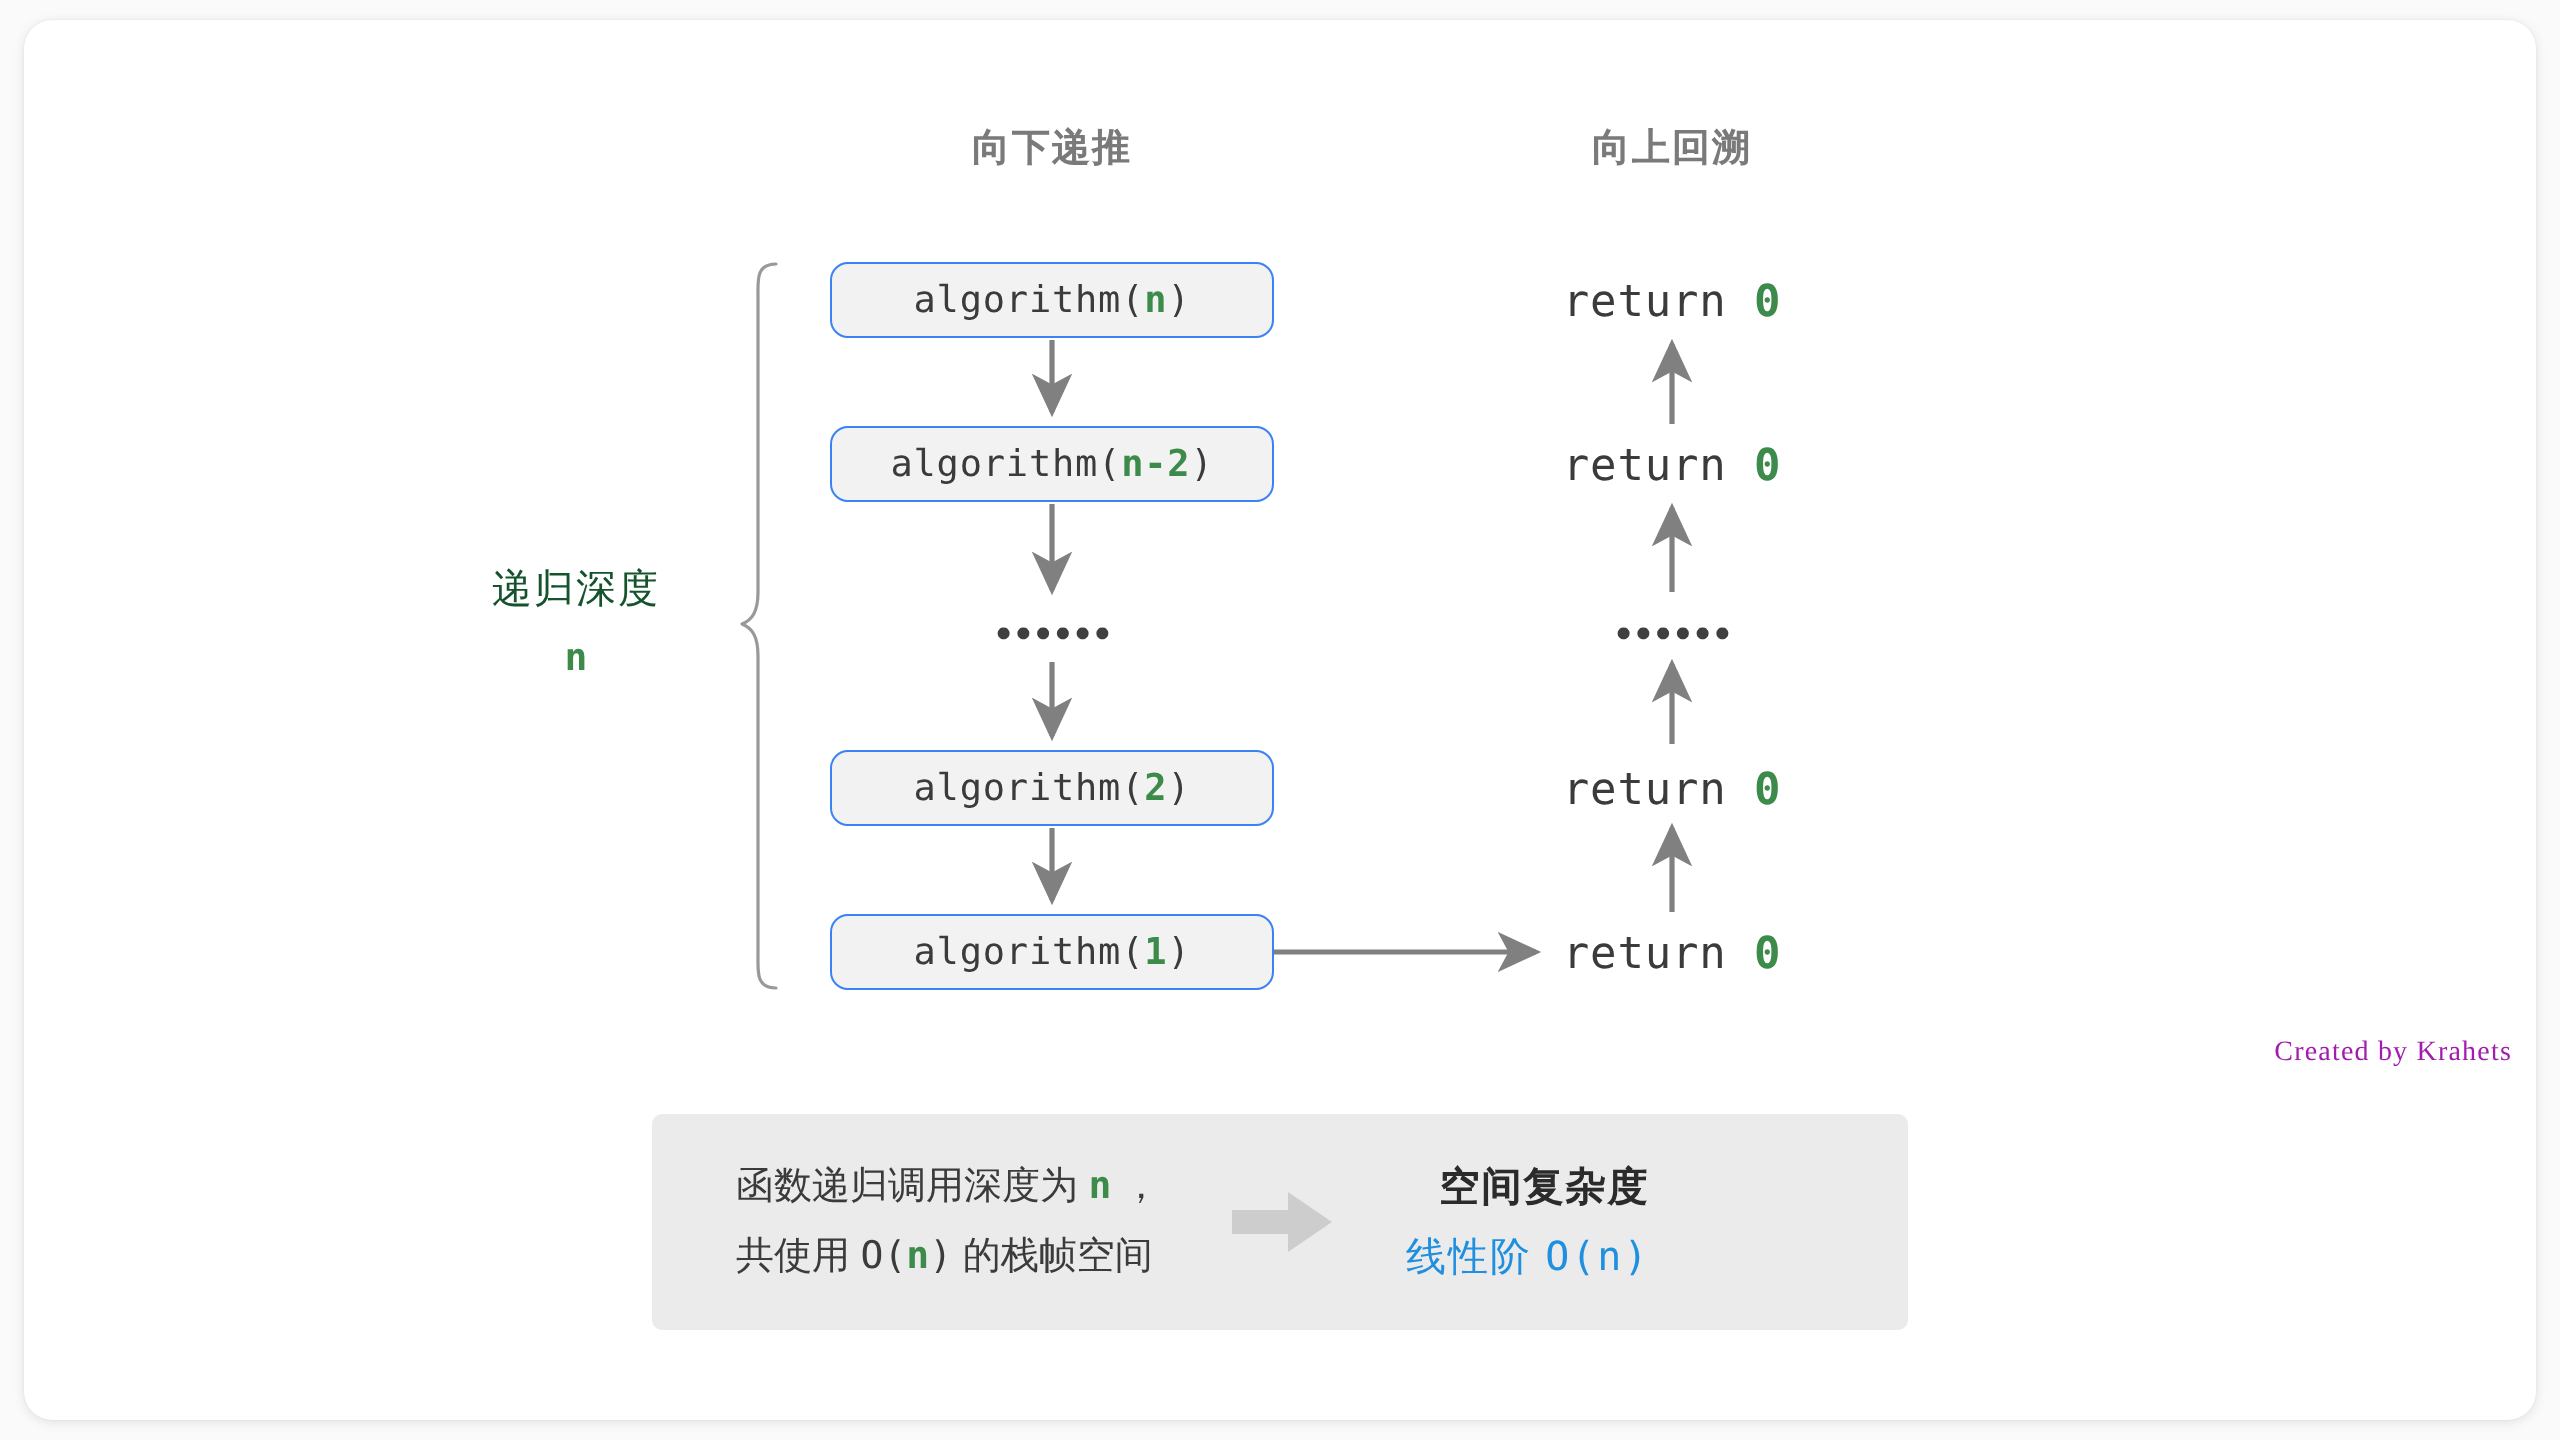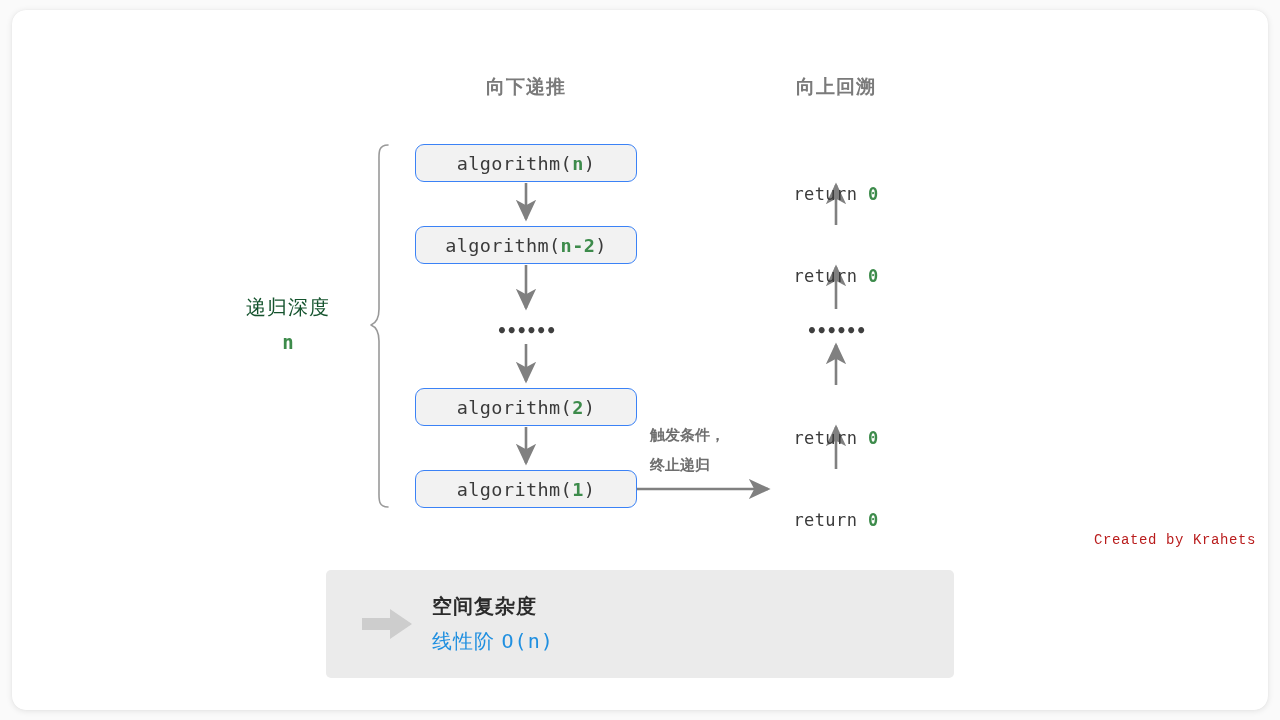--- a/index.html
+++ b/index.html
@@ -18,21 +18,21 @@
     left: 12px;
     top: 10px;
     width: 1256px;
     height: 700px;
     background: #ffffff;
     border-radius: 14px;
     box-shadow: 0 1px 6px rgba(0,0,0,0.10), 0 0 1px rgba(0,0,0,0.08);
   }
   .stage {
     position: absolute;
-    left: 0; top: 13px;
+    left: 0; top: 0;
     width: 1280px;
     height: 549px;
   }
 
   
   .col-head {
     position: absolute;
     font-weight: bold;
     font-size: 19px;
     color: #7a7a7a;
@@ -81,25 +81,24 @@
     white-space: nowrap;
   }
   #dots-left  { left: 526px; top: 308px; }
   #dots-right { left: 836px; top: 308px; }
 
   
   .ret {
     position: absolute;
     transform: translateX(-50%);
     font-family: "DejaVu Sans Mono", "Liberation Mono", monospace;
-    font-size: 17px;
+    font-size: 22px;
     color: #3b3b3b;
     letter-spacing: 0.4px;
     white-space: nowrap;
-    margin-top: 32px;
   }
   .ret .val { color: #3d8b4b; font-weight: bold; }
   #ret-1 { left: 836px; top: 139px; }
   #ret-2 { left: 836px; top: 221px; }
   #ret-3 { left: 836px; top: 383px; }
   #ret-4 { left: 836px; top: 465px; }
 
   
   .overlay {
     position: absolute;
@@ -172,22 +171,22 @@
     font-family: "DejaVu Sans Mono", "Liberation Mono", monospace;
     color: #3b3b3b;
   }
   #summary-arrow {
     margin-left: 34px;
     width: 54px;
     height: 34px;
     flex: none;
   }
   #summary-right {
-    margin-left: 18px;
-    text-align: left;
+    margin-left: 35px;
+    text-align: right;
     white-space: nowrap;
   }
   #summary-right .s1 {
     display: block;
     font-size: 20px;
     font-weight: bold;
     color: #2b2b2b;
     letter-spacing: 1px;
   }
   #summary-right .s2 {
@@ -200,23 +199,23 @@
   }
   #summary-right .s2 .mono {
     font-family: "DejaVu Sans Mono", "Liberation Mono", monospace;
   }
 
   
   #watermark {
     position: absolute;
     right: 24px;
     bottom: 14px;
-    font-family: Liberation Mono, monospace;
+    font-family: Liberation Serif, serif;
     font-size: 14px;
-    color: #b91c1c;
+    color: #a21caf;
     letter-spacing: 0.6px;
     white-space: nowrap;
   }
 </style>
 </head>
 <body>
 
 <div class="card"></div>
 
 <div class="stage">
@@ -307,26 +306,26 @@
   <div class="ret" id="ret-2">
     <span>return</span>&nbsp;<span class="val">0</span>
   </div>
   <div class="ret" id="ret-3">
     <span>return</span>&nbsp;<span class="val">0</span>
   </div>
   <div class="ret" id="ret-4">
     <span>return</span>&nbsp;<span class="val">0</span>
   </div>
 
-  <div id="trigger-note">
-    <div>触发条件，</div>
-    <div>终止递归</div>
-  </div>
 
   <div id="summary">
+    <div id="summary-left">
+      <div><span>函数递归调用深度为 </span><span class="hl">n</span><span> ，</span></div>
+      <div><span>共使用 </span><span class="mono">O(</span><span class="hl">n</span><span class="mono">)</span><span> 的栈帧空间</span></div>
+    </div>
 
     <svg id="summary-arrow" viewBox="0 0 54 34">
       <path d="M2,11 L30,11 L30,2 L52,17 L30,32 L30,23 L2,23 Z" fill="#cdcdcd"></path>
     </svg>
 
     <div id="summary-right">
       <span class="s1">空间复杂度</span>
       <span class="s2"><span>线性阶 </span><span class="mono">O(n)</span></span>
     </div>
   </div>

